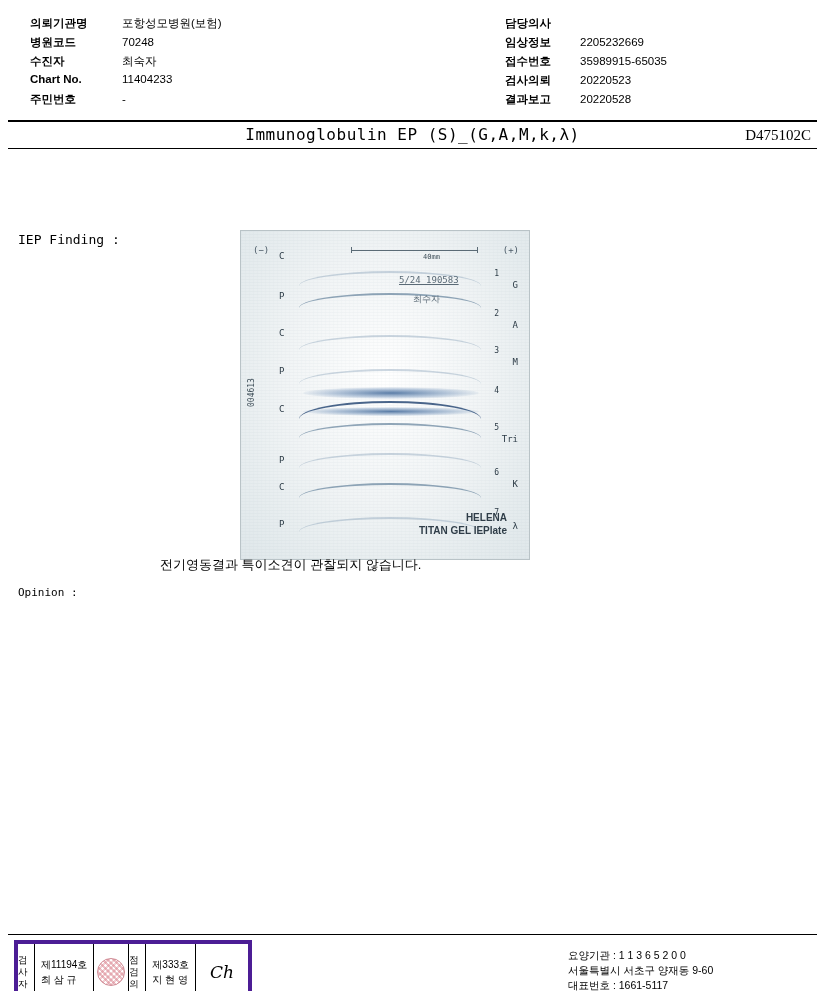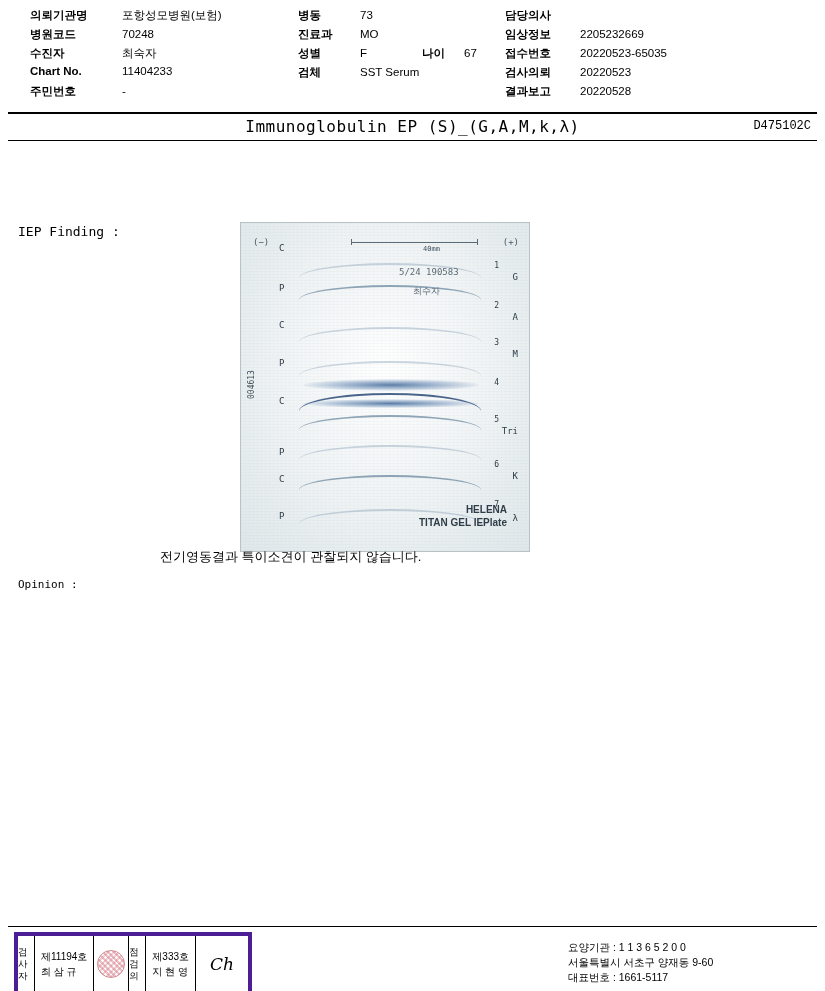--- a/index.html
+++ b/index.html
@@ -34,21 +34,21 @@
     align-items: center;
     justify-content: center;
     font-weight: bold;
     font-size: 17px;
     letter-spacing: 0.2px;
   }
 
   
   .info {
     position: relative;
-    margin-top: 8px;
+    margin-top: 16px;
     height: 100px;
     font-size: 11.5px;
   }
   .col {
     position: absolute;
     top: 0;
   }
   .col.c1 { left: 22px; }
   .col.c2 { left: 290px; }
   .col.c3 { left: 497px; }
@@ -94,22 +94,22 @@
     right: 0;
     text-align: center;
     font-size: 16px;
     letter-spacing: 0.5px;
     top: 3px;
   }
   .test-code {
     position: absolute;
     right: 6px;
     top: 5px;
-    font-size: 12px;
-    font-family: Liberation Mono, monospace;
+    font-size: 15px;
+    font-family: Liberation Serif, serif;
   }
 
   
   .finding-label {
     position: absolute;
     left: 18px;
     top: 216px;
     font-family: "DejaVu Sans Mono", monospace;
     font-size: 13px;
   }
@@ -370,53 +370,33 @@
       <div class="irow">
         <span class="lbl">Chart No.</span>
         <span class="val">11404233</span>
       </div>
       <div class="irow">
         <span class="lbl">주민번호</span>
         <span class="val">-</span>
       </div>
     </div>
 
-    <div class="col c2">
-      <div class="irow">
-        <span class="lbl">병동</span>
-        <span class="val">73</span>
-      </div>
-      <div class="irow">
-        <span class="lbl">진료과</span>
-        <span class="val">MO</span>
-      </div>
-      <div class="irow">
-        <span class="lbl">성별</span>
-        <span class="val">F</span>
-        <span class="sub-lbl">나이</span>
-        <span class="val">67</span>
-      </div>
-      <div class="irow">
-        <span class="lbl">검체</span>
-        <span class="val">SST Serum</span>
-      </div>
-    </div>
 
     <div class="col c3">
       <div class="irow">
         <span class="lbl">담당의사</span>
         <span class="val"></span>
       </div>
       <div class="irow">
         <span class="lbl">임상정보</span>
         <span class="val">2205232669</span>
       </div>
       <div class="irow">
         <span class="lbl">접수번호</span>
-        <span class="val">20220523-65035</span>
+        <span class="val">35989915-65035</span>
       </div>
       <div class="irow">
         <span class="lbl">검사의뢰</span>
         <span class="val">20220523</span>
       </div>
       <div class="irow">
         <span class="lbl">결과보고</span>
         <span class="val">20220528</span>
       </div>
     </div>
@@ -469,21 +449,21 @@
     <div class="arc faint" style="top:104px;"></div>
     <div class="arc faint" style="top:138px;"></div>
     <div class="smear" style="top:156px;"></div>
     <div class="arc strong" style="top:170px;"></div>
     <div class="smear" style="top:176px; height:9px;"></div>
     <div class="arc" style="top:192px;"></div>
     <div class="arc faint" style="top:222px;"></div>
     <div class="arc" style="top:252px;"></div>
     <div class="arc faint" style="top:286px;"></div>
 
-    <div class="hand-note" style="left:158px; top:44px;">5/24 190583</div>
+    <div class="hand-note" style="left:158px; top:44px;text-decoration:underline;">5/24 190583</div>
     <div class="hand-note" style="left:172px; top:62px;">최수자</div>
     <div class="vert-code">004613</div>
 
     <div class="helena">
       <div>HELENA</div>
       <div>TITAN GEL IEPlate</div>
     </div>
   </div>
 
   <div class="opinion-label">Opinion :</div>

